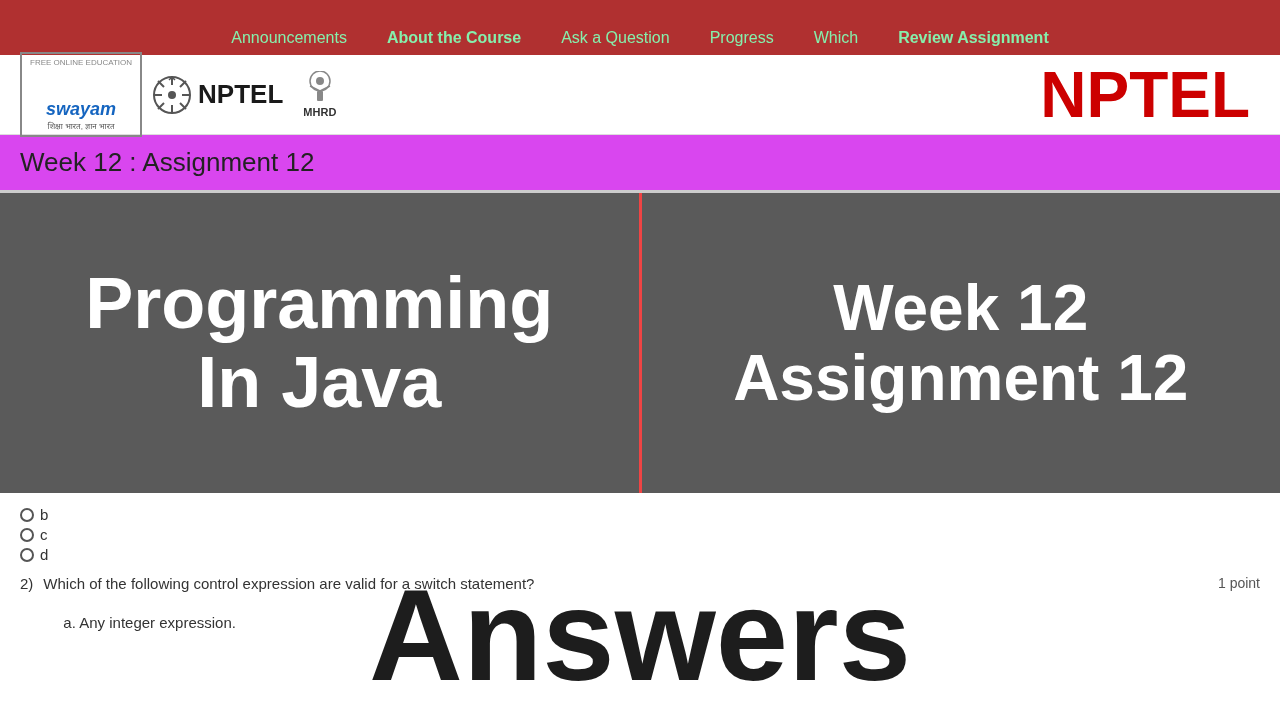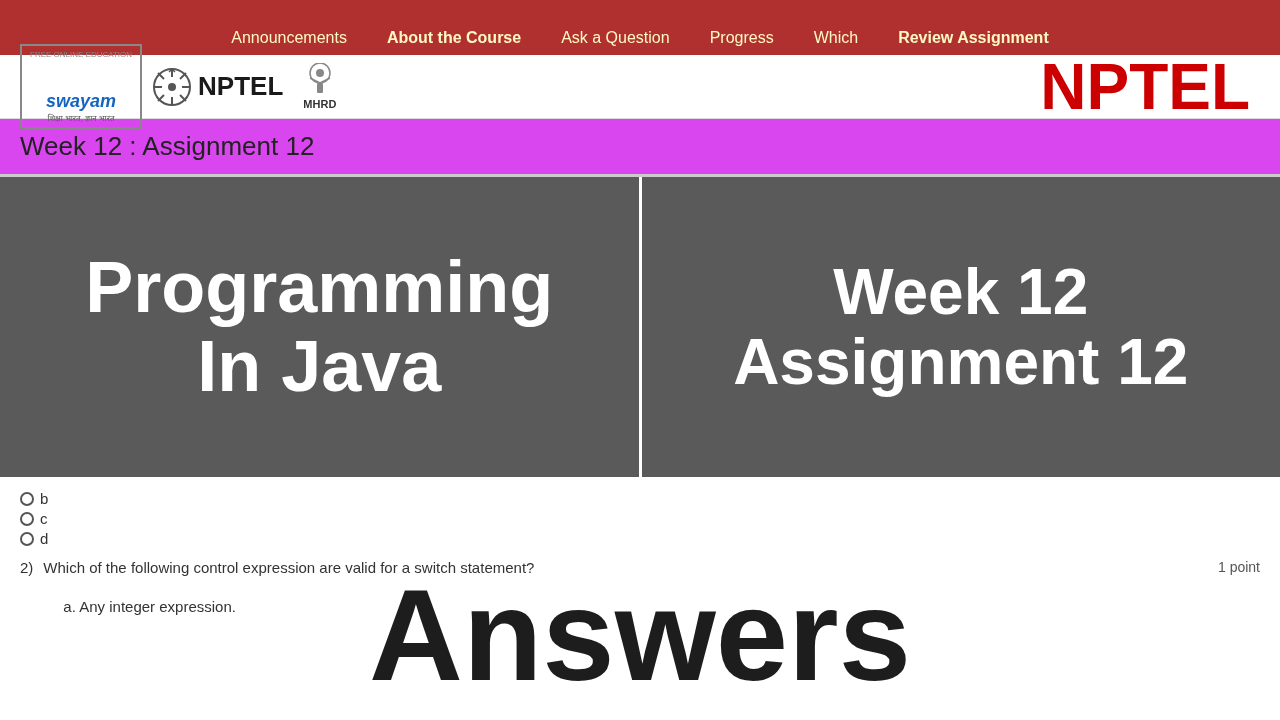--- a/index.html
+++ b/index.html
@@ -8,32 +8,32 @@
     
     #nav-bar {
       background-color: #b03030;
       height: 55px;
       display: flex;
       align-items: center;
       justify-content: center;
       gap: 40px;
     }
     .nav-item {
-      color: #fef9c3;
+      color: #86efac;
       font-size: 16px;
       cursor: pointer;
       white-space: nowrap;
       margin-top: 20px;
     }
     .nav-item.bold { font-weight: bold; }
 
     
     #header {
       background: #fff;
-      height: 64px;
+      height: 80px;
       display: flex;
       align-items: center;
       padding: 0 20px;
       border-bottom: 1px solid #ddd;
       position: relative;
     }
     #logos-left {
       display: flex;
       align-items: center;
       gap: 10px;
@@ -120,21 +120,21 @@
     #main-content {
       display: flex;
       height: 300px;
       background: #5a5a5a;
     }
     #left-panel {
       flex: 1;
       display: flex;
       align-items: center;
       justify-content: center;
-      border-right: 3px solid #ffffff;
+      border-right: 3px solid #ef4444;
     }
     #left-panel-text {
       color: #fff;
       font-size: 72px;
       font-weight: 900;
       text-align: center;
       line-height: 1.1;
     }
     #right-panel {
       flex: 1;

